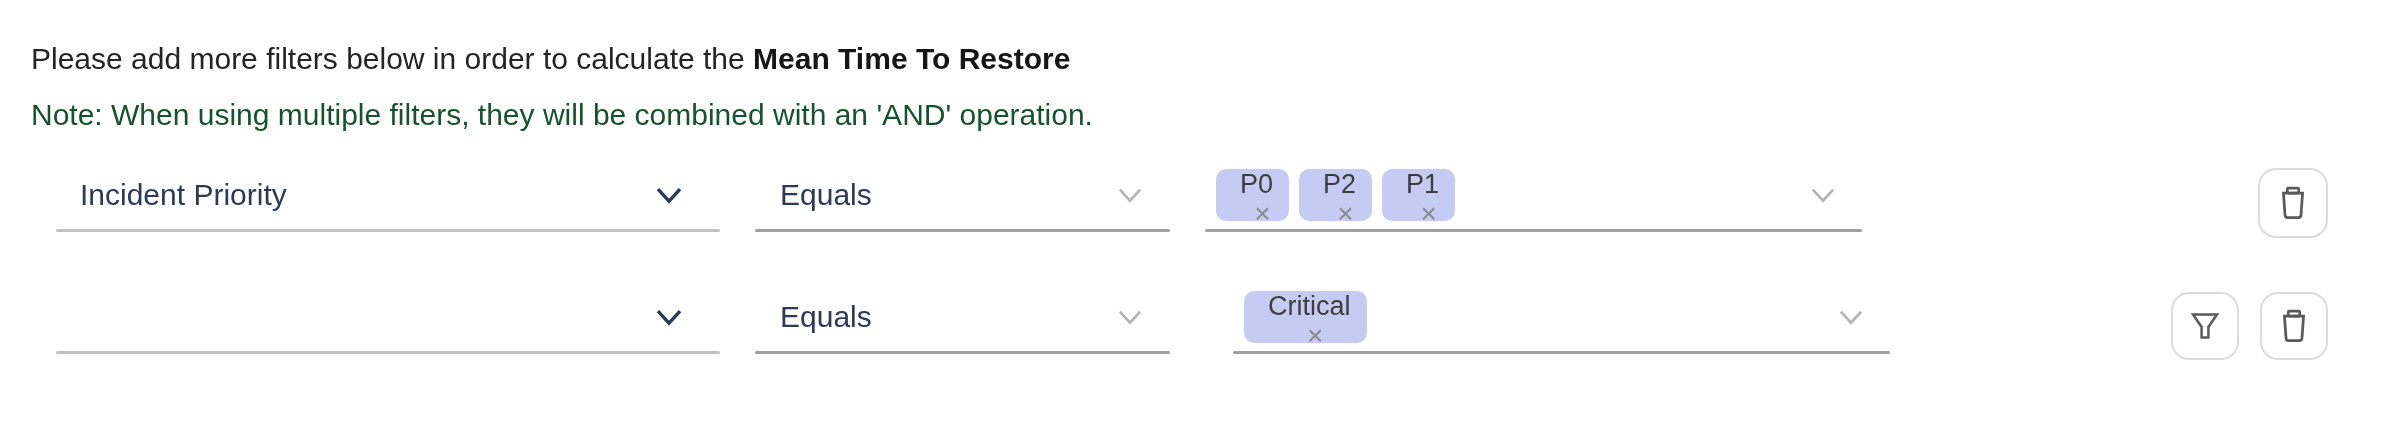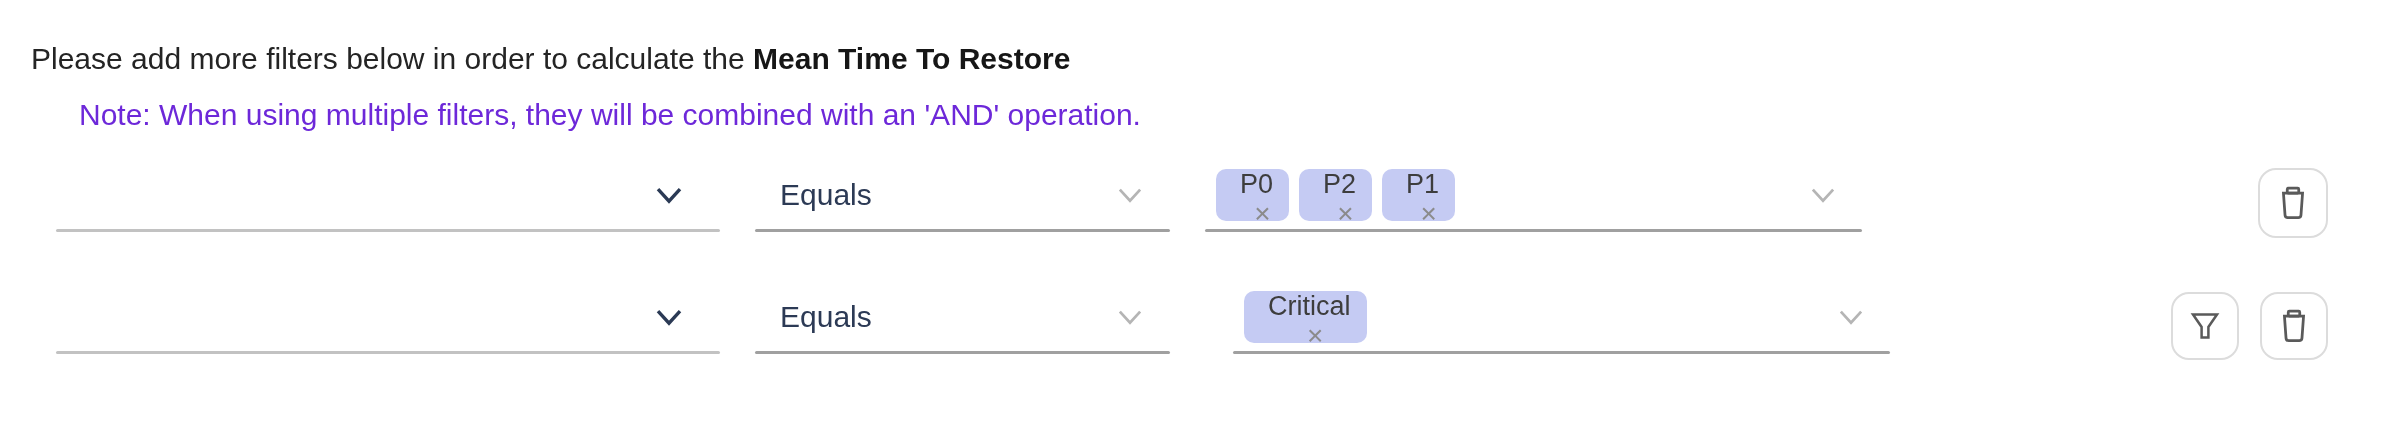--- a/index.html
+++ b/index.html
@@ -11,23 +11,22 @@
     overflow:hidden;
   }
   .hline1{
     position:absolute;left:31px;top:40px;
     font-size:30px;line-height:38px;color:#242424;
     white-space:nowrap;
   }
   .hline1 b{font-weight:700;color:#161616;}
   .note{
     position:absolute;left:31px;top:96px;
-    font-size:30px;line-height:38px;color:#6d28d9;
+    font-size:30px;line-height:38px;color:#14532d;
     white-space:nowrap;
-    margin-left:48px;
   }
   .field{
     position:absolute;height:74px;
     display:flex;align-items:center;
     box-sizing:border-box;
     cursor:pointer;
   }
   .field .lbl{
     font-size:30px;color:#2c3a55;white-space:nowrap;
   }
@@ -64,20 +63,21 @@
 <body>
 
 <div class="screen">
 
   <div class="hline1">
     <span>Please add more filters below in order to calculate the </span><b>Mean Time To Restore</b>
   </div>
   <div class="note">Note: When using multiple filters, they will be combined with an 'AND' operation.</div>
 
   <div class="field" style="left:56px;top:158px;width:664px;">
+    <span class="lbl" style="padding-left:24px;">Incident Priority</span>
     <span class="chev" style="right:38px;">
       <svg width="26" height="18" viewBox="0 0 26 18" fill="none">
           <path d="M2 2.5 L13 14.5 L24 2.5" stroke="#2b3a55" stroke-width="3.4"></path>
         </svg>
     </span>
     <span class="underline ul-light"></span>
   </div>
 
   <div class="field" style="left:755px;top:158px;width:415px;">
     <span class="lbl" style="padding-left:25px;">Equals</span>

